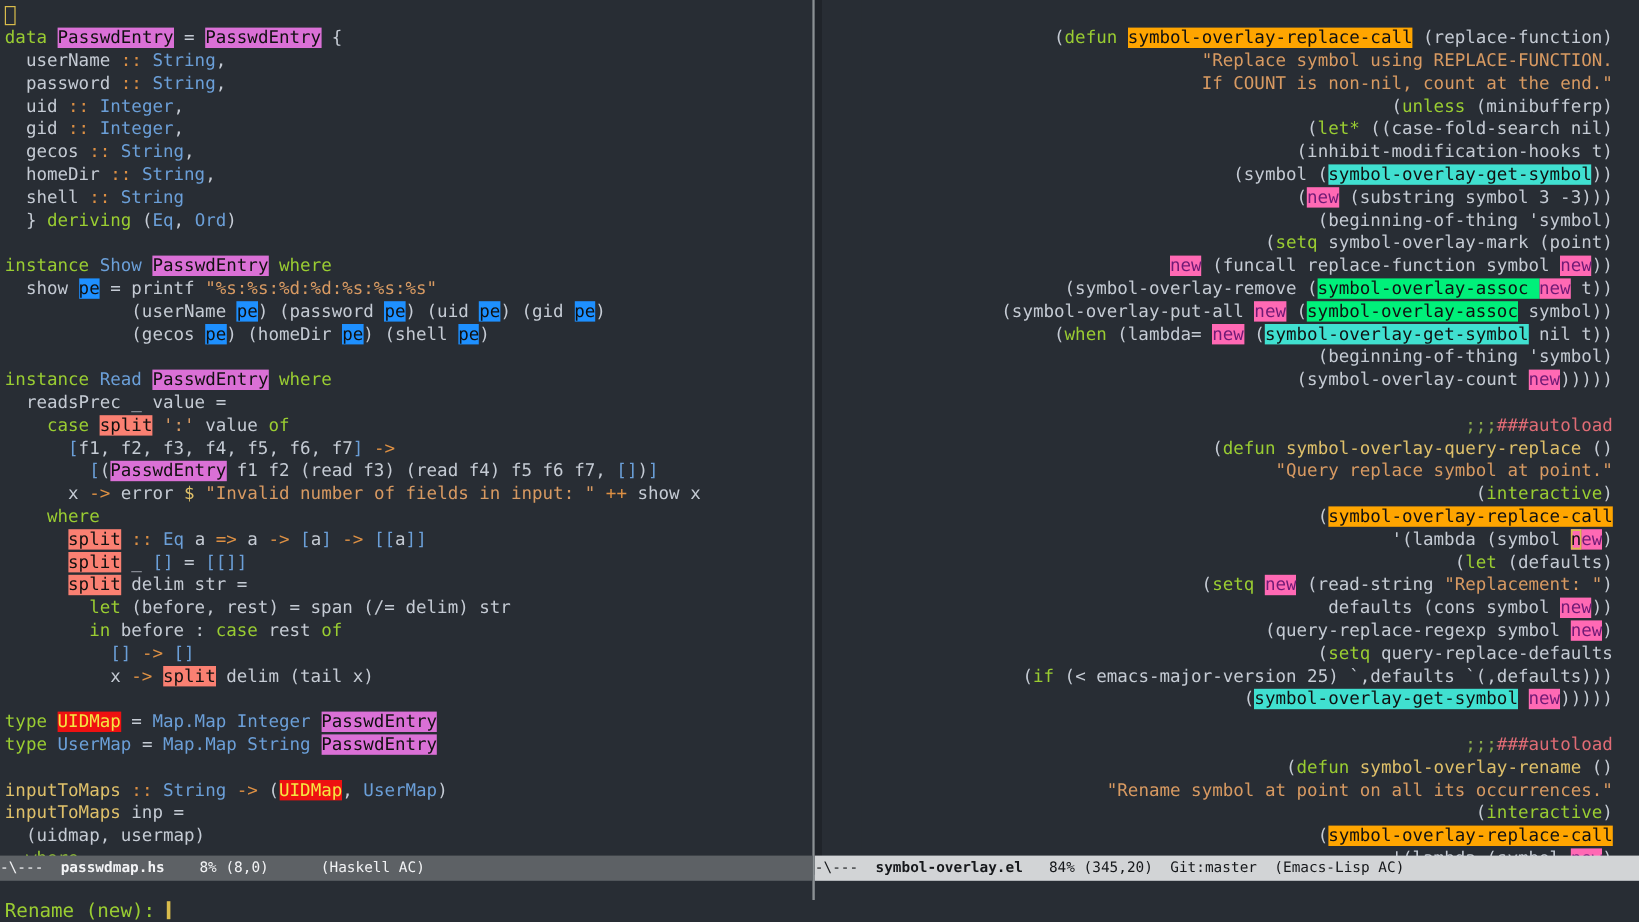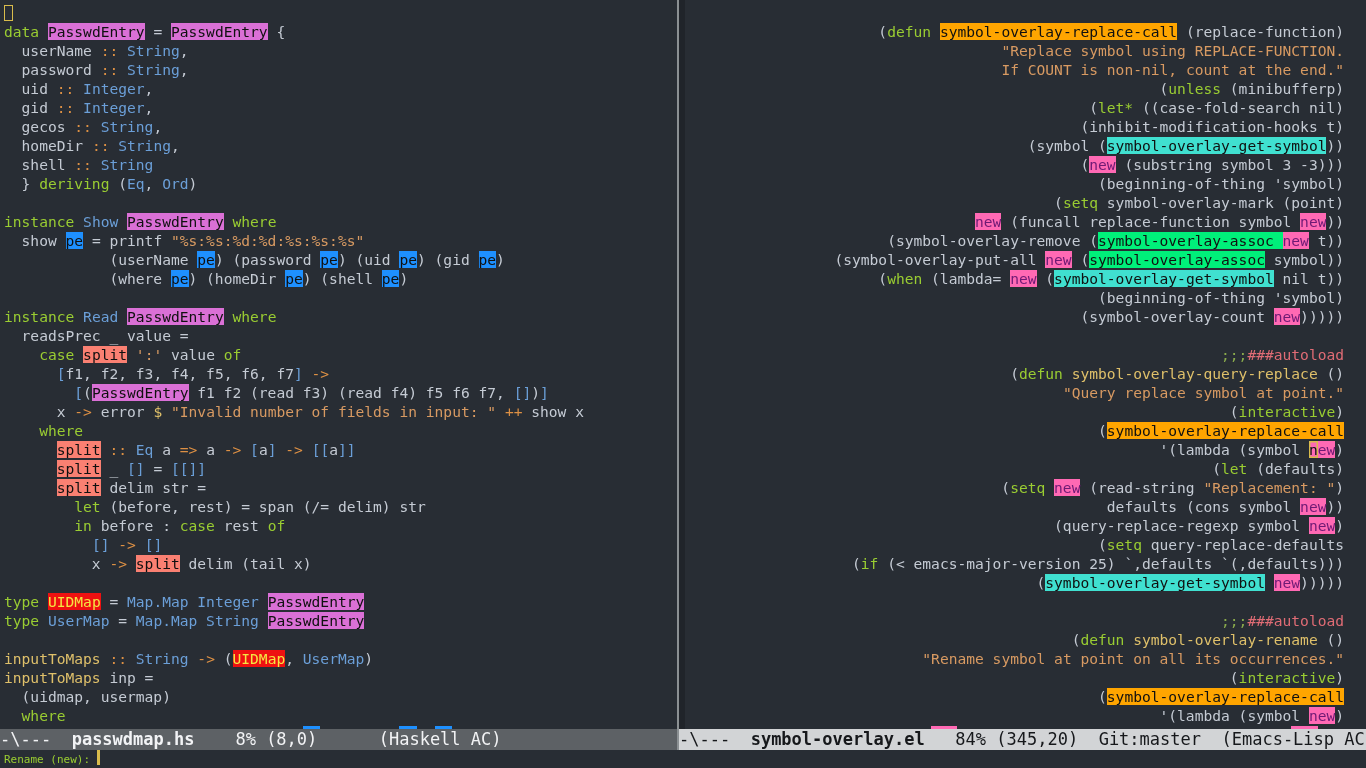--- a/index.html
+++ b/index.html
@@ -36,25 +36,25 @@
   .s-P{background:var(--h_orchid);color:#101010;}
   .s-B{background:var(--h_blue);color:#101010;}
   .s-S{background:var(--h_salmon);color:#101010;}
   .s-R{background:var(--h_red);color:var(--h_red_fg);margin-top:16px;}
   .s-O{background:var(--h_orange);color:#101010;}
   .s-C{background:var(--h_cyan);color:#101010;}
   .s-K{background:var(--h_pink);color:#701a75;}
   .s-G{background:var(--h_green);color:#101010;}
   .s-KC{background:var(--h_pink);color:#101010;box-shadow:inset 0 0 0 1.5px var(--cursor);}
   .s-cub{display:inline-block;width:9px;height:16px;border:1.5px solid var(--cursor);vertical-align:-3px;}
-  .modeline{position:absolute;top:729px;height:21px;font-size:17px;line-height:21px;white-space:pre;overflow:hidden;}
+  .modeline{position:absolute;top:713px;height:21px;font-size:12px;line-height:21px;white-space:pre;overflow:hidden;}
   #modeline-left{left:0;width:677px;background:var(--ml_inactive_bg);color:var(--ml_inactive_fg);}
   #modeline-right{left:679px;width:687px;background:var(--ml_active_bg);color:var(--ml_active_fg);}
   .modeline .fname{font-weight:bold;}
-  #minibuffer{position:absolute;left:0;top:750px;width:1366px;height:18px;font-size:11px;line-height:18px;white-space:pre;padding-left:4px;background:var(--bg);}
+  #minibuffer{position:absolute;left:0;top:750px;width:1366px;height:18px;font-size:16px;line-height:18px;white-space:pre;padding-left:4px;background:var(--bg);}
   #minibuffer .prompt{color:var(--kw);}
   .mb-cursor{display:inline-block;width:3px;height:15px;background:var(--cursor);vertical-align:-2px;}
 </style>
 </head>
 <body>
 
 <div class="fringe" id="fringe-left"></div>
 
 <div class="pane" id="pane-left">
   <div class="code" id="code-left">
@@ -65,21 +65,21 @@
       <div class="line"><span class="s-d">  uid </span><span class="s-o">::</span><span class="s-d"> </span><span class="s-t">Integer</span><span class="s-d">,</span></div>
       <div class="line"><span class="s-d">  gid </span><span class="s-o">::</span><span class="s-d"> </span><span class="s-t">Integer</span><span class="s-d">,</span></div>
       <div class="line"><span class="s-d">  gecos </span><span class="s-o">::</span><span class="s-d"> </span><span class="s-t">String</span><span class="s-d">,</span></div>
       <div class="line"><span class="s-d">  homeDir </span><span class="s-o">::</span><span class="s-d"> </span><span class="s-t">String</span><span class="s-d">,</span></div>
       <div class="line"><span class="s-d">  shell </span><span class="s-o">::</span><span class="s-d"> </span><span class="s-t">String</span></div>
       <div class="line"><span class="s-d">  } </span><span class="s-k">deriving</span><span class="s-d"> (</span><span class="s-t">Eq</span><span class="s-d">, </span><span class="s-t">Ord</span><span class="s-d">)</span></div>
       <div class="line"><span class="s-d"></span></div>
       <div class="line"><span class="s-k">instance</span><span class="s-d"> </span><span class="s-t">Show</span><span class="s-d"> </span><span class="s-P">PasswdEntry</span><span class="s-d"> </span><span class="s-k">where</span></div>
       <div class="line"><span class="s-d">  show </span><span class="s-B">pe</span><span class="s-d"> = printf </span><span class="s-s">"%s:%s:%d:%d:%s:%s:%s"</span></div>
       <div class="line"><span class="s-d">            (userName </span><span class="s-B">pe</span><span class="s-d">) (password </span><span class="s-B">pe</span><span class="s-d">) (uid </span><span class="s-B">pe</span><span class="s-d">) (gid </span><span class="s-B">pe</span><span class="s-d">)</span></div>
-      <div class="line"><span class="s-d">            (where </span><span class="s-B">pe</span><span class="s-d">) (homeDir </span><span class="s-B">pe</span><span class="s-d">) (shell </span><span class="s-B">pe</span><span class="s-d">)</span></div>
+      <div class="line"><span class="s-d">            (gecos </span><span class="s-B">pe</span><span class="s-d">) (homeDir </span><span class="s-B">pe</span><span class="s-d">) (shell </span><span class="s-B">pe</span><span class="s-d">)</span></div>
       <div class="line"><span class="s-d"></span></div>
       <div class="line"><span class="s-k">instance</span><span class="s-d"> </span><span class="s-t">Read</span><span class="s-d"> </span><span class="s-P">PasswdEntry</span><span class="s-d"> </span><span class="s-k">where</span></div>
       <div class="line"><span class="s-d">  readsPrec _ value =</span></div>
       <div class="line"><span class="s-d">    </span><span class="s-k">case</span><span class="s-d"> </span><span class="s-S">split</span><span class="s-d"> </span><span class="s-s">':'</span><span class="s-d"> value </span><span class="s-k">of</span></div>
       <div class="line"><span class="s-d">      </span><span class="s-t">[</span><span class="s-d">f1, f2, f3, f4, f5, f6, f7</span><span class="s-t">]</span><span class="s-d"> </span><span class="s-o">-&gt;</span></div>
       <div class="line"><span class="s-d">        </span><span class="s-t">[</span><span class="s-d">(</span><span class="s-P">PasswdEntry</span><span class="s-d"> f1 f2 (read f3) (read f4) f5 f6 f7, </span><span class="s-t">[]</span><span class="s-d">)</span><span class="s-t">]</span></div>
       <div class="line"><span class="s-d">      x </span><span class="s-o">-&gt;</span><span class="s-d"> error </span><span class="s-f">$</span><span class="s-d"> </span><span class="s-s">"Invalid number of fields in input: "</span><span class="s-d"> </span><span class="s-o">++</span><span class="s-d"> show x</span></div>
       <div class="line"><span class="s-d">    </span><span class="s-k">where</span></div>
       <div class="line"><span class="s-d">      </span><span class="s-S">split</span><span class="s-d"> </span><span class="s-o">::</span><span class="s-d"> </span><span class="s-t">Eq</span><span class="s-d"> a </span><span class="s-o">=&gt;</span><span class="s-d"> a </span><span class="s-o">-&gt;</span><span class="s-d"> </span><span class="s-t">[</span><span class="s-d">a</span><span class="s-t">]</span><span class="s-d"> </span><span class="s-o">-&gt;</span><span class="s-d"> </span><span class="s-t">[[</span><span class="s-d">a</span><span class="s-t">]]</span></div>
       <div class="line"><span class="s-d">      </span><span class="s-S">split</span><span class="s-d"> _ </span><span class="s-t">[]</span><span class="s-d"> = </span><span class="s-t">[[]]</span></div>

